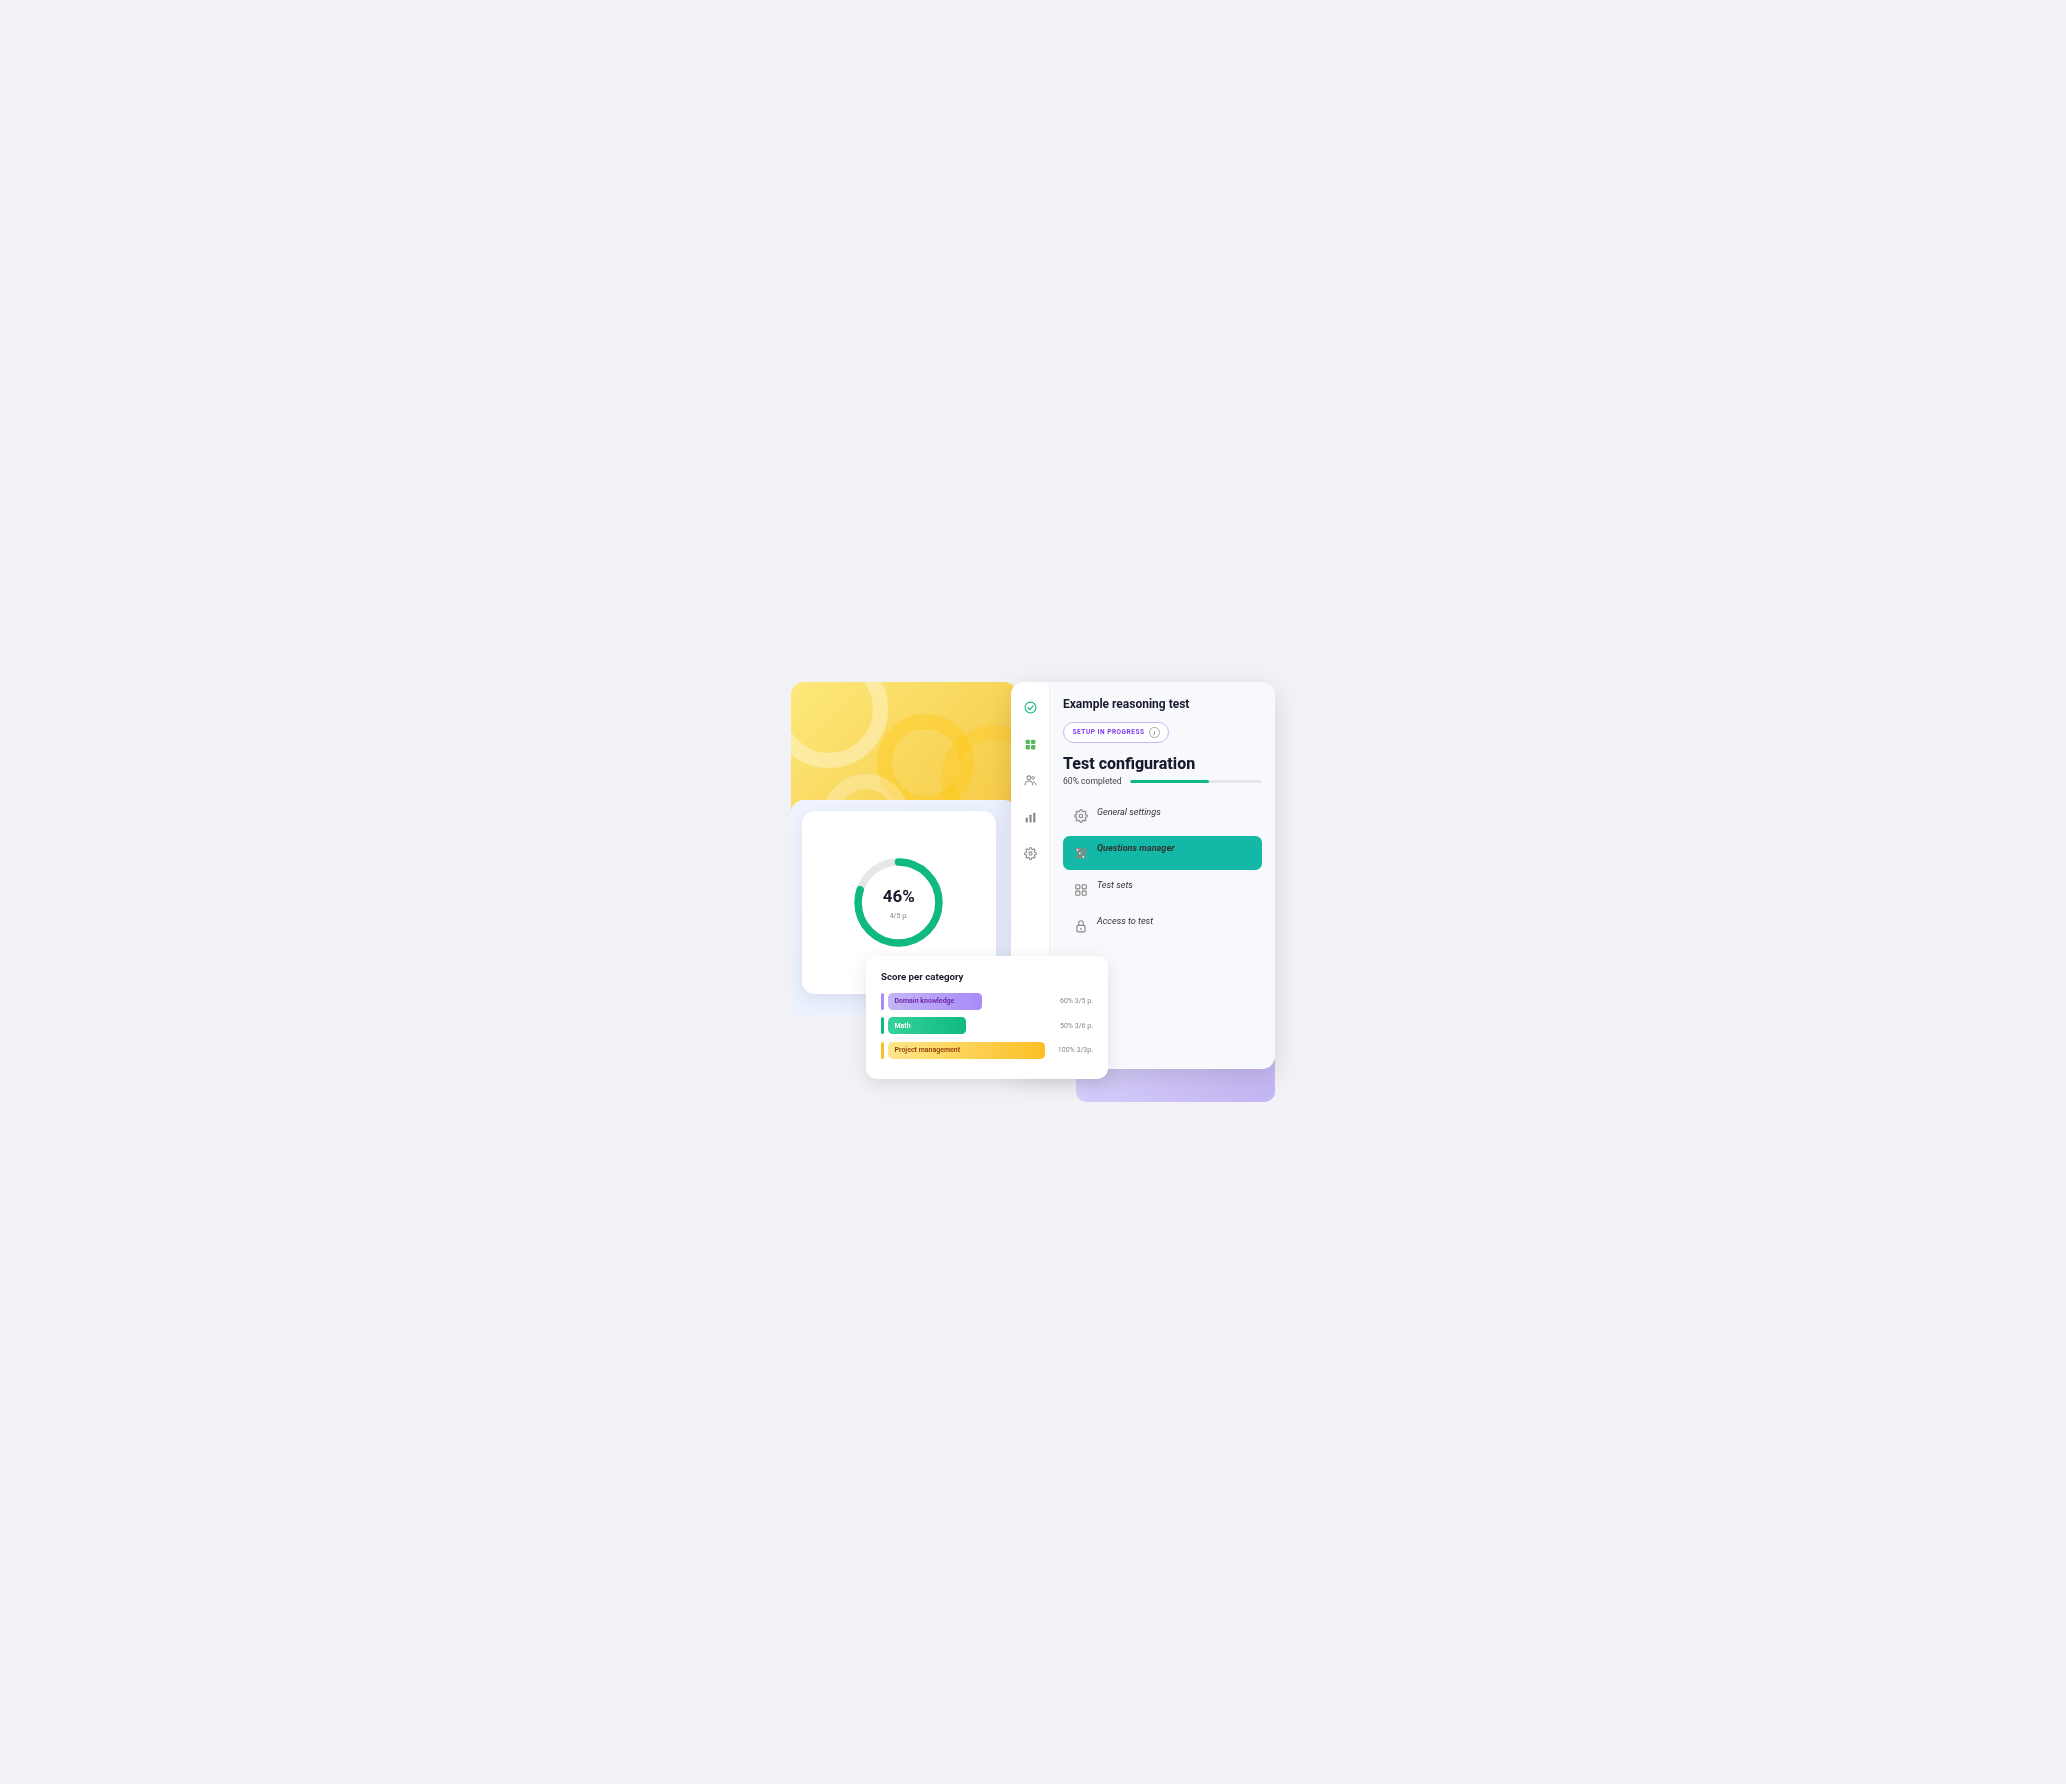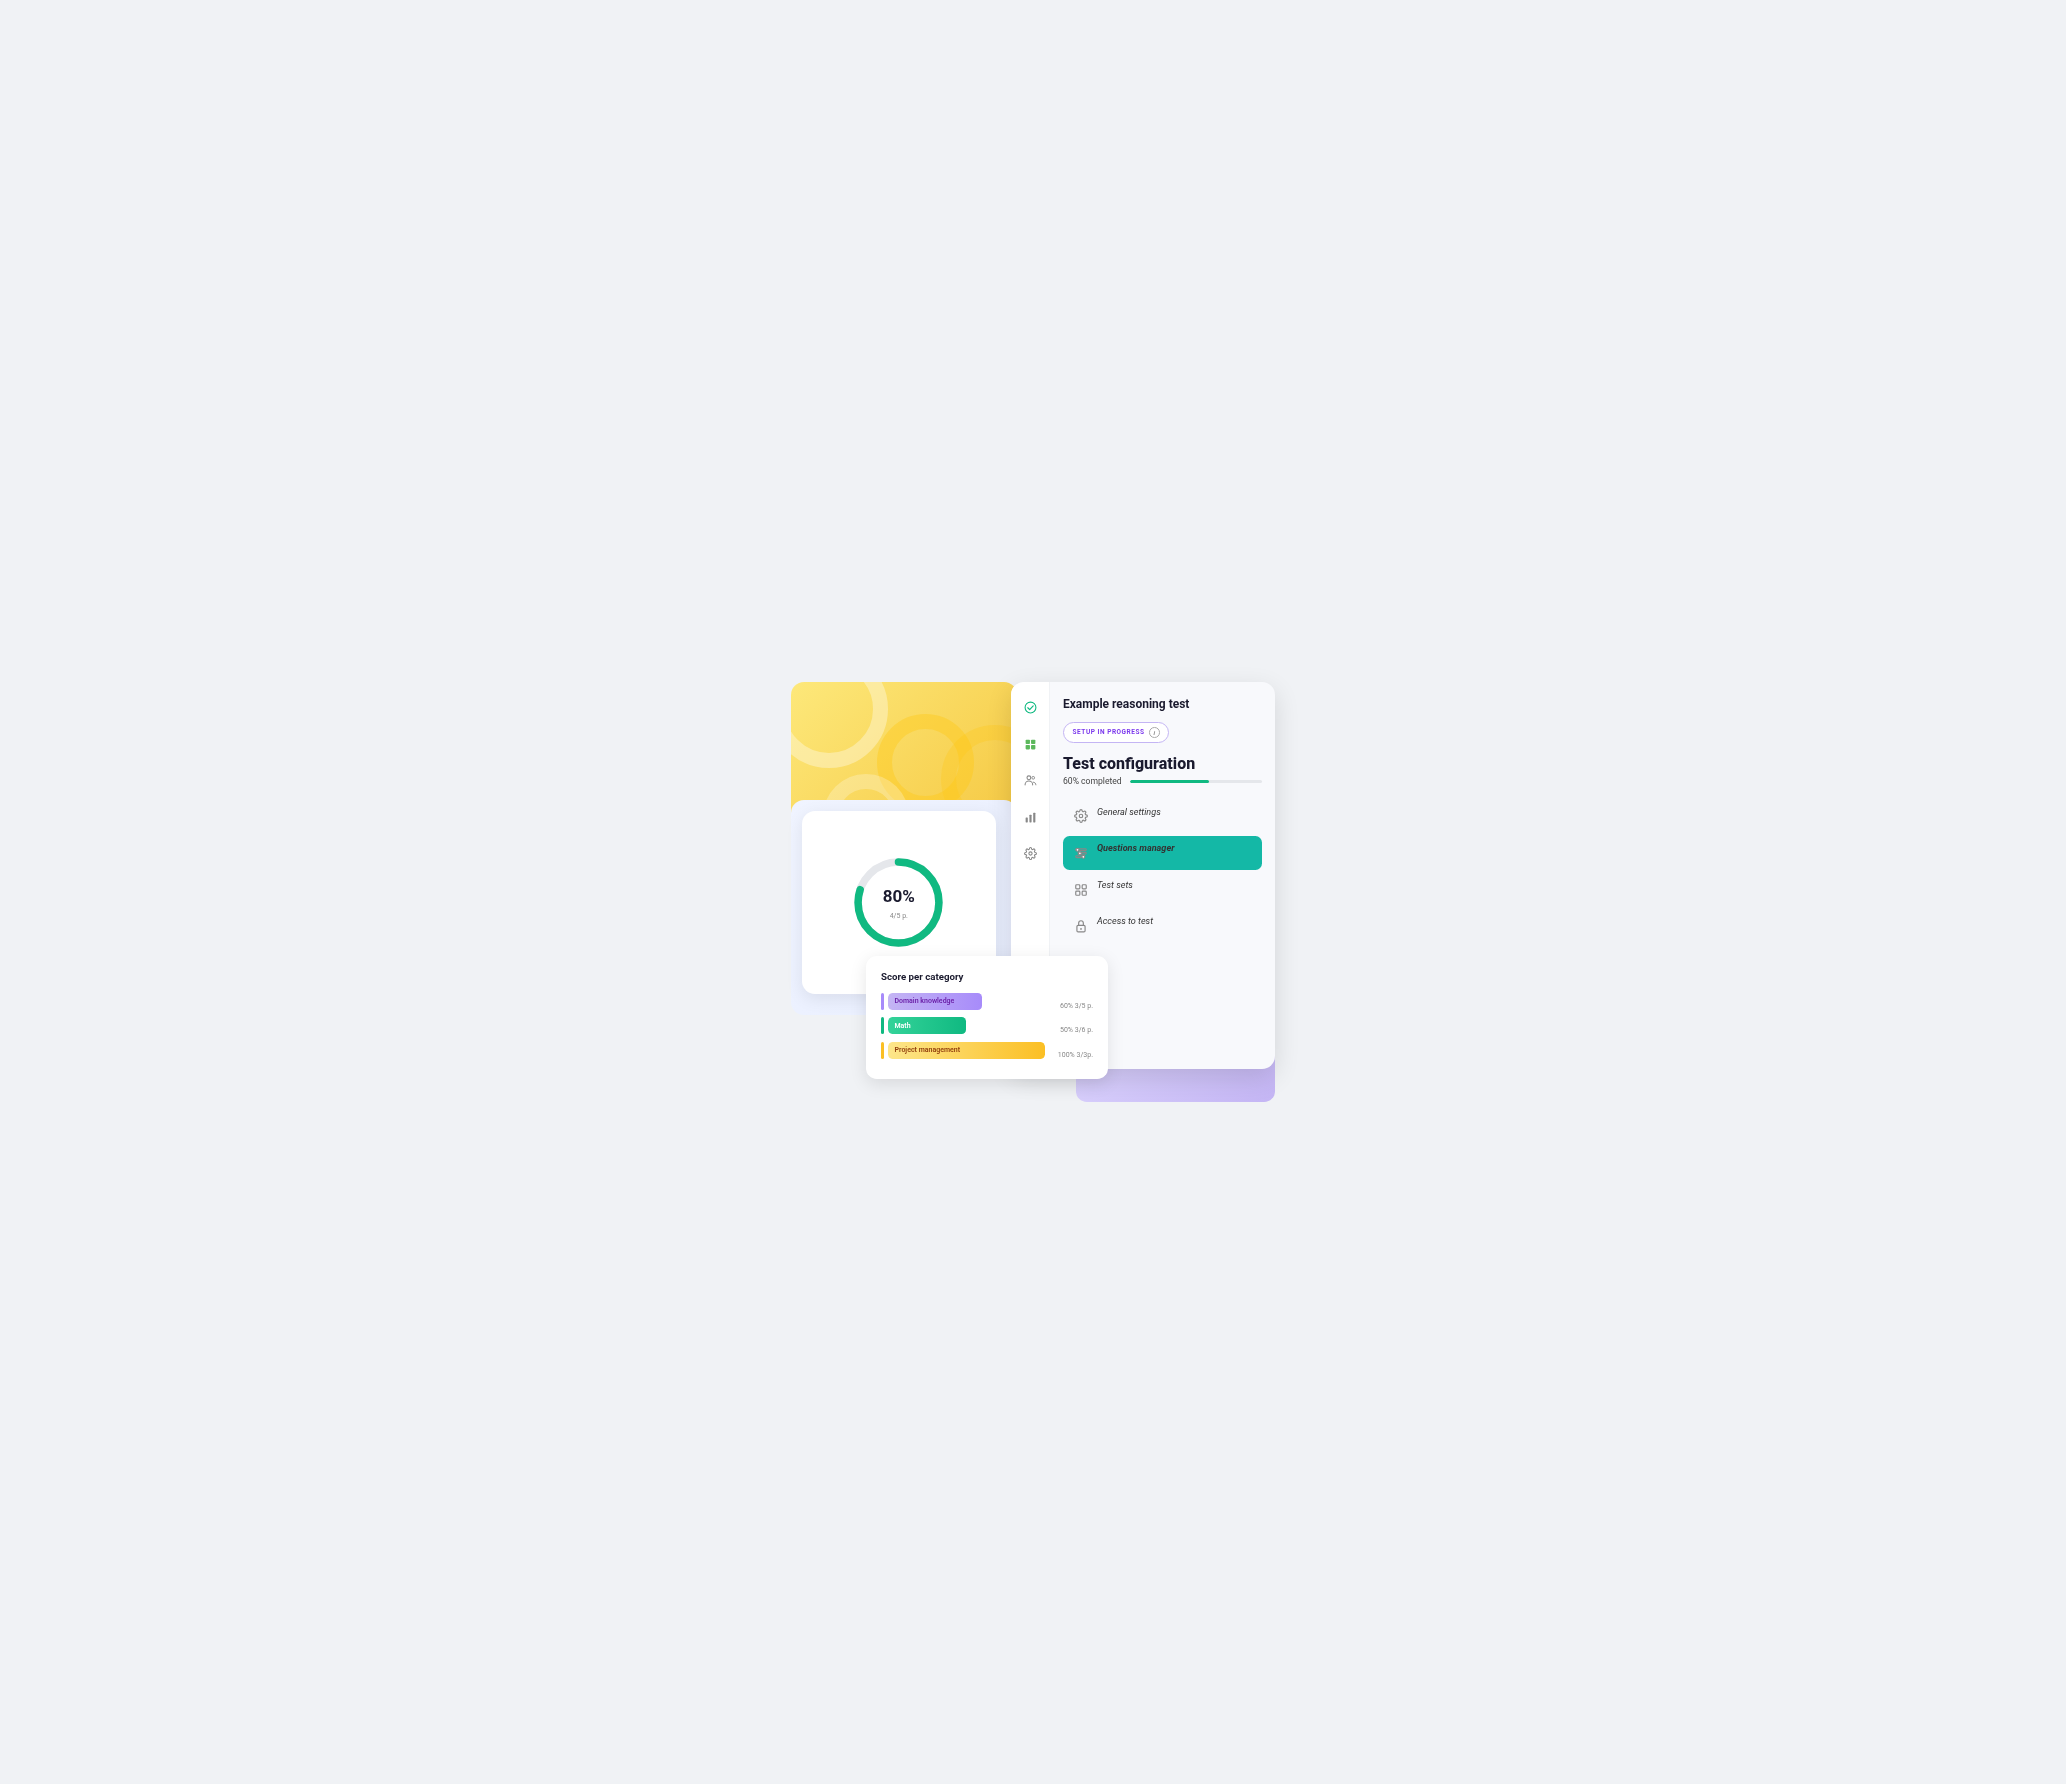--- a/index.html
+++ b/index.html
@@ -146,21 +146,21 @@
 
     .category-title {
       font-size: 9.7px;
       font-weight: 700;
       color: #1a1a2e;
       margin-bottom: 10.8px;
     }
 
     .category-row {
       display: flex;
-      align-items: flex-end;
+      align-items: center;
       margin-bottom: 7.5px;
       gap: 5.4px;
     }
 
     .category-bar-wrap {
       flex: 1;
       display: flex;
       align-items: center;
       gap: 4.3px;
     }
@@ -405,21 +405,21 @@
     <div class="blob-shape b2"></div>
   </div>
 
   <div class="score-card">
     <div class="donut-container">
       <svg class="donut-svg" viewBox="0 0 180 180">
         <circle cx="90" cy="90" r="75" fill="none" stroke="#e5e7eb" stroke-width="14"></circle>
         <circle cx="90" cy="90" r="75" fill="none" stroke="#10b981" stroke-width="14" stroke-dasharray="376.99 471.24" stroke-linecap="round"></circle>
       </svg>
       <div class="donut-center">
-        <div class="donut-percent">80%</div>
+        <div class="donut-percent">46%</div>
         <div class="donut-label">4/5 p.</div>
       </div>
     </div>
   </div>
 
   <div class="category-card">
     <div class="category-title">Score per category</div>
 
     <div class="category-row">
       <div class="category-bar-wrap">

